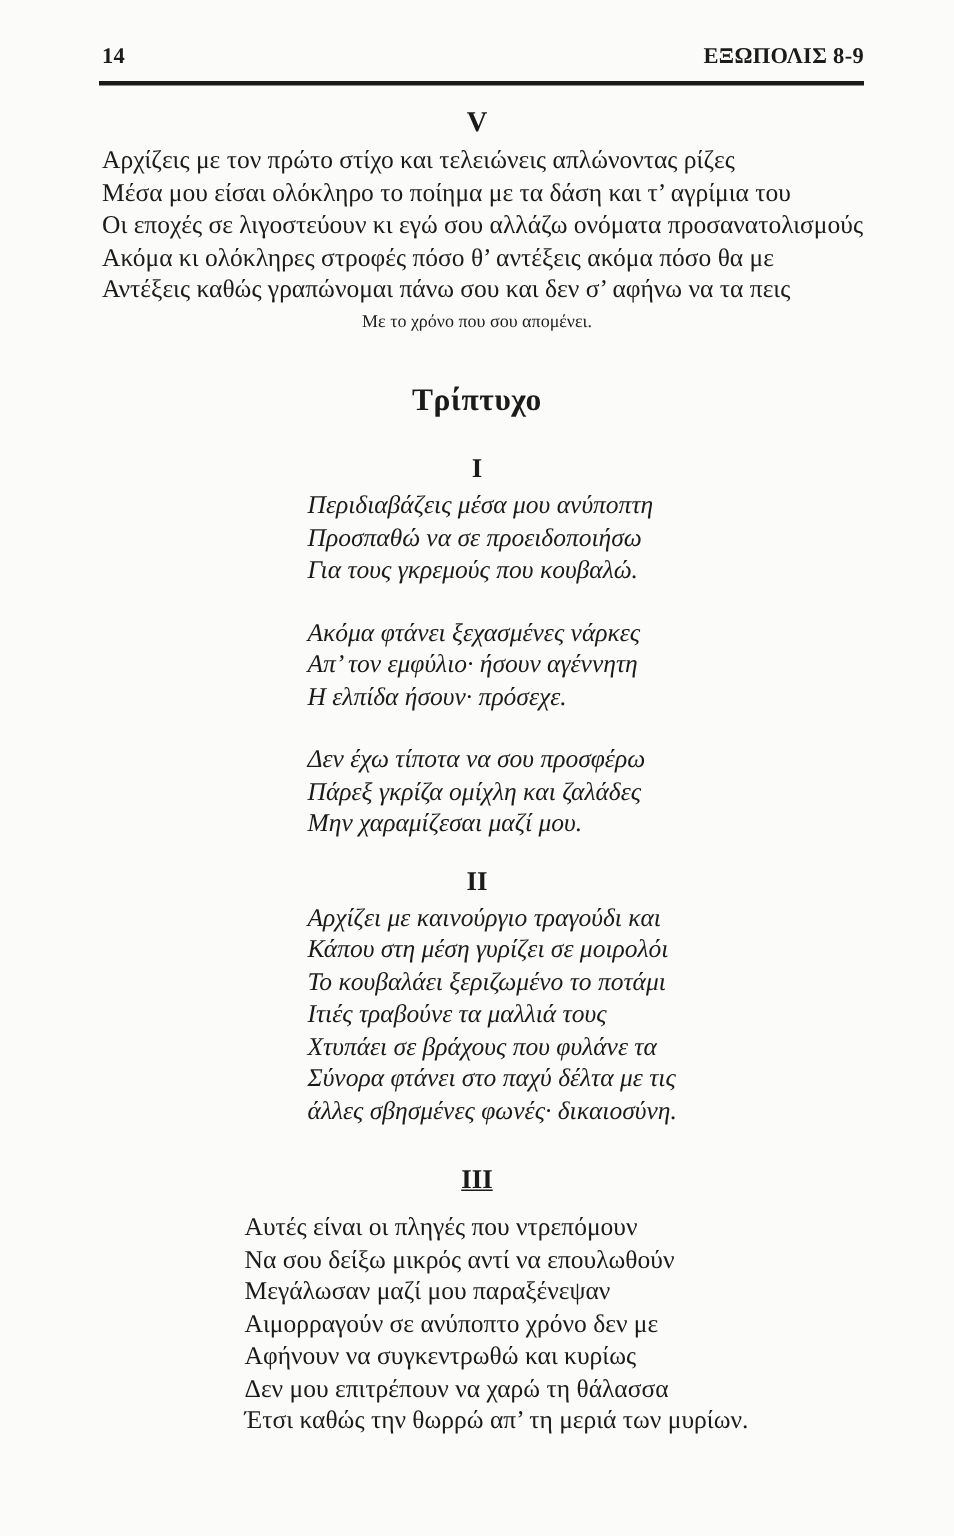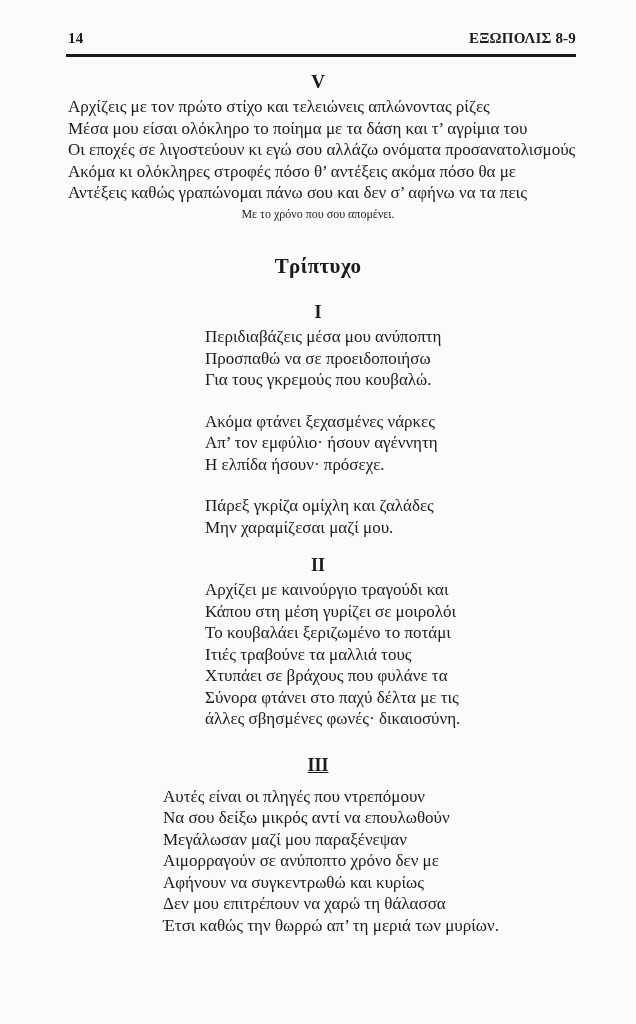--- a/index.html
+++ b/index.html
@@ -56,21 +56,21 @@
     text-align: center;
     font-size: 21px;
     font-weight: 700;
     line-height: 26px;
     letter-spacing: 0.4px;
   }
   .stanza {
     font-size: 17px;
     line-height: 21.5px;
   }
-  .indent-a { margin-left: 205px; }
+  .indent-a { margin-left: 205px; font-style: italic; }
   .indent-b { margin-left: 163px; }
   .stanza-first { margin-top: 3px; }
   .stanza-gap   { margin-top: 20px; }
   .stanza-after-iii { margin-top: 10px; }
   .line { white-space: nowrap; }
 </style>
 </head>
 <body>
 
 <div class="page">
@@ -102,20 +102,21 @@
     <div class="line">Για τους γκρεμούς που κουβαλώ.</div>
   </div>
 
   <div class="stanza indent-a stanza-gap">
     <div class="line">Ακόμα φτάνει ξεχασμένες νάρκες</div>
     <div class="line">Απ’ τον εμφύλιο· ήσουν αγέννητη</div>
     <div class="line">Η ελπίδα ήσουν· πρόσεχε.</div>
   </div>
 
   <div class="stanza indent-a stanza-gap">
+    <div class="line">Δεν έχω τίποτα να σου προσφέρω</div>
     <div class="line">Πάρεξ γκρίζα ομίχλη και ζαλάδες</div>
     <div class="line">Μην χαραμίζεσαι μαζί μου.</div>
   </div>
 
   <div class="numeral numeral-ii">II</div>
 
   <div class="stanza indent-a stanza-first">
     <div class="line">Αρχίζει με καινούργιο τραγούδι και</div>
     <div class="line">Κάπου στη μέση γυρίζει σε μοιρολόι</div>
     <div class="line">Το κουβαλάει ξεριζωμένο το ποτάμι</div>

